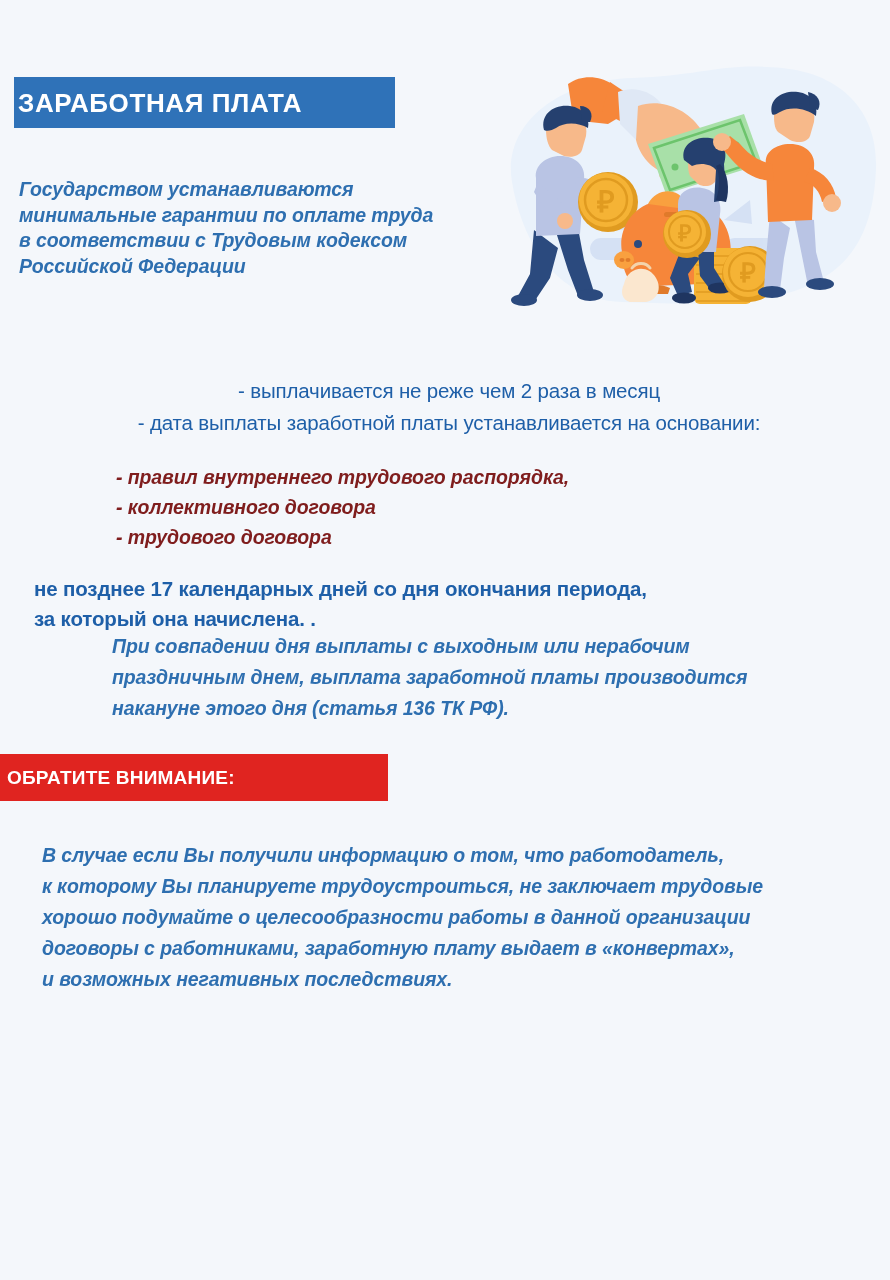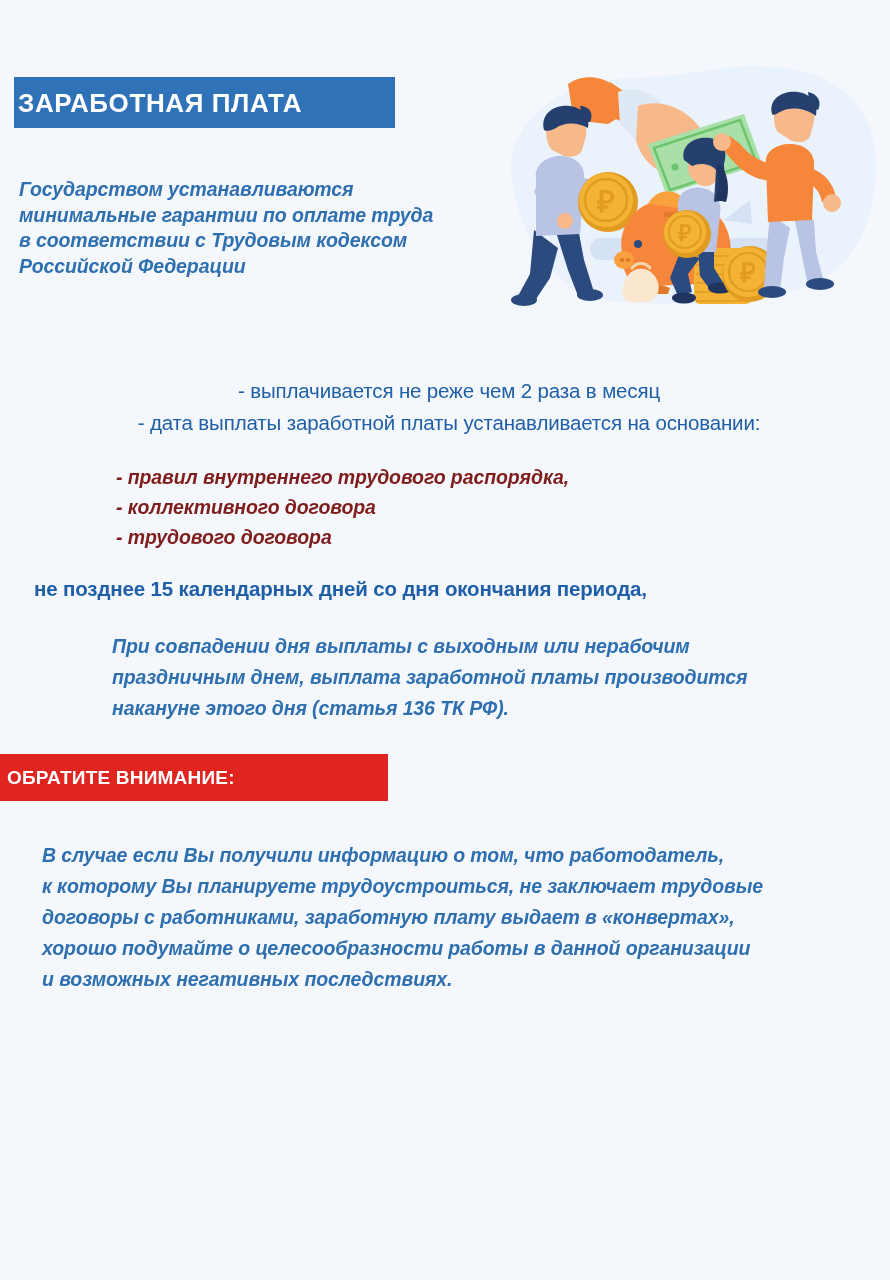--- a/index.html
+++ b/index.html
@@ -352,34 +352,35 @@
     <span class="b-line">- дата выплаты заработной платы устанавливается на основании:</span>
   </div>
 
   <div class="subbullets">
     <span class="s-line">- правил внутреннего трудового распорядка,</span>
     <span class="s-line">- коллективного договора</span>
     <span class="s-line">- трудового договора</span>
   </div>
 
   <div class="deadline">
-    <span class="d-line">не позднее 15 календарных дней со дня окончания периода,</span>
+    <span class="d-line">не позднее 17 календарных дней со дня окончания периода,</span>
+    <span class="d-line">за который она начислена. .</span>
   </div>
 
   <div class="note">
     <span class="n-line">При совпадении дня выплаты с выходным или нерабочим</span>
     <span class="n-line">праздничным днем, выплата заработной платы производится</span>
     <span class="n-line">накануне этого дня (статья 136 ТК РФ).</span>
   </div>
 
   <div class="attention-banner">
     <span class="attention-text">ОБРАТИТЕ ВНИМАНИЕ:</span>
   </div>
 
   <div class="warning">
     <span class="w-line">В случае если Вы получили информацию о том, что работодатель,</span>
     <span class="w-line">к которому Вы планируете трудоустроиться, не заключает трудовые</span>
+    <span class="w-line">хорошо подумайте о целесообразности работы в данной организации</span>
     <span class="w-line">договоры с работниками, заработную плату выдает в «конвертах»,</span>
-    <span class="w-line">хорошо подумайте о целесообразности работы в данной организации</span>
     <span class="w-line">и возможных негативных последствиях.</span>
   </div>
 
 </div>
 
 </body></html>

